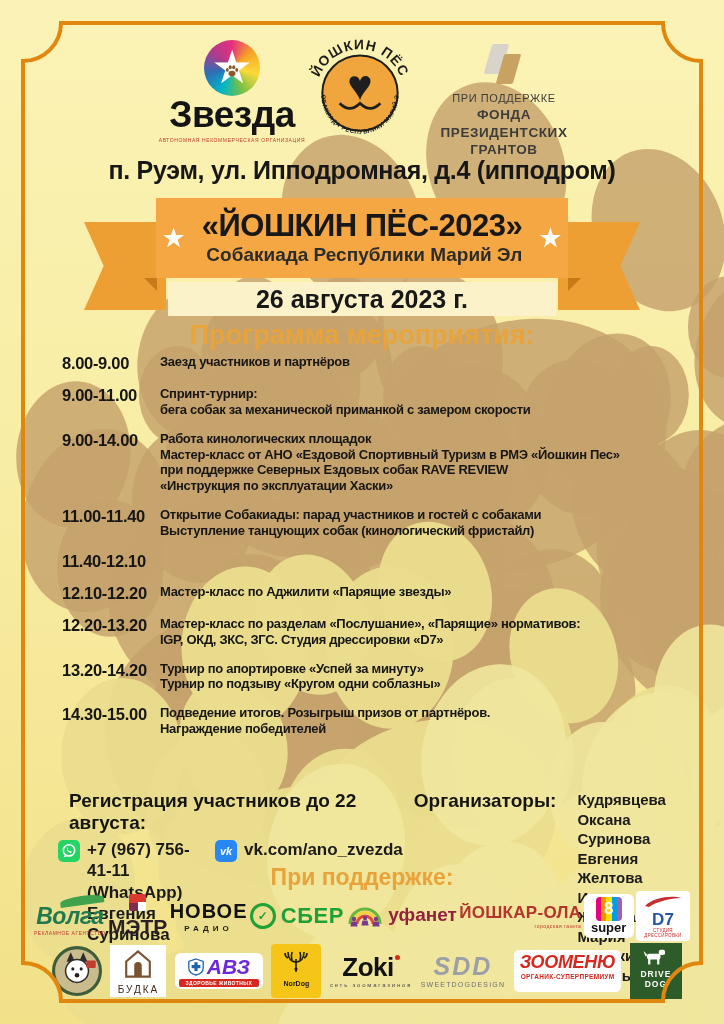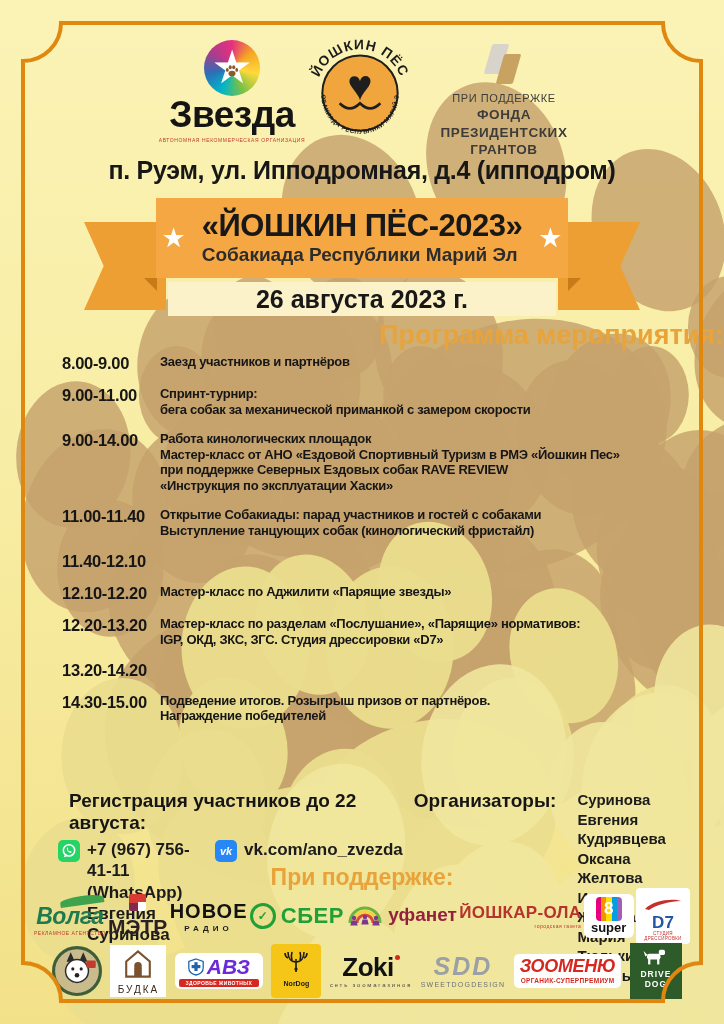--- a/index.html
+++ b/index.html
@@ -31,30 +31,30 @@
 
   .address{left:0;top:156px;width:724px;text-align:center;font-size:25px;font-weight:bold;color:#171717;letter-spacing:-.3px;}
 
   
   .wing{position:absolute;top:222px;width:82px;height:88px;background:#EE9F33;z-index:2;}
   .wing.l{left:84px;clip-path:polygon(0 0,100% 0,100% 100%,0 100%,24% 50%);}
   .wing.r{left:558px;clip-path:polygon(0 0,100% 0,76% 50%,100% 100%,0 100%);}
   .panel{position:absolute;left:156px;top:198px;width:412px;height:80px;background:#F4A742;z-index:3;
     display:flex;align-items:center;justify-content:center;gap:16px;}
   .panel::before,.panel::after{content:"★";color:#fff;font-size:27px;line-height:1;}
-  .bt{text-align:left;}
+  .bt{text-align:right;}
   .b-title{font-size:31px;font-weight:bold;color:#181818;letter-spacing:-.5px;line-height:1.05;}
   .b-sub{font-size:19px;font-weight:600;color:#2c2c2c;margin-top:1px;}
   .fold{position:absolute;width:0;height:0;z-index:2;}
   .fold.l{left:144px;top:278px;border-top:13px solid #C97A18;border-left:13px solid transparent;}
   .fold.r{left:568px;top:278px;border-top:13px solid #C97A18;border-right:13px solid transparent;}
   .dateband{position:absolute;left:168px;top:282px;width:388px;height:34px;background:#FBF2CA;z-index:3;
     display:flex;align-items:center;justify-content:center;font-size:25px;font-weight:bold;color:#181818;}
 
-  .prog-h{left:0;top:320px;width:724px;text-align:right;font-size:27px;font-weight:bold;color:#E8A33B;}
+  .prog-h{left:0;top:320px;width:724px;text-align:center;font-size:27px;font-weight:bold;color:#E8A33B;}
   .sched{left:62px;top:354px;width:610px;}
   .prow{display:flex;margin-bottom:13px;}
   .ptime{width:98px;flex:none;font-size:16.5px;font-weight:bold;color:#161616;letter-spacing:-.3px;}
   .ptext{flex:1;font-size:13px;font-weight:bold;color:#161616;line-height:1.22;letter-spacing:-.3px;white-space:pre-line;}
 
   
   .reg{left:58px;top:790px;width:626px;display:flex;justify-content:space-between;}
   .reg h3{margin:0 11px 5px;font-size:19px;font-weight:bold;color:#151515;}
   .contacts{display:flex;gap:20px;}
   .contact{display:flex;gap:7px;align-items:flex-start;}
@@ -78,46 +78,46 @@
   .metr{display:flex;align-items:center;gap:4px;flex-direction:column;}
   .metr-ic{width:17px;height:17px;border-radius:2px;background:conic-gradient(#D93A31 0 90deg,#fff 90deg 180deg,#7E2B4F 180deg 270deg,#D93A31 270deg 360deg);}
   .metr-name{font-size:21px;font-weight:bold;color:#2A2026;}
   .nr-top{font-size:20px;font-weight:bold;color:#121212;letter-spacing:1px;}
   .nr-top::first-letter{color:#121212;}
   .nr-sub{font-size:8px;font-weight:bold;color:#1a1a1a;letter-spacing:4px;margin-top:1px;}
   .sber{display:flex;align-items:center;gap:5px;}
   .sber-ic{width:20px;height:20px;border:3px solid #21A038;border-radius:50%;display:flex;align-items:center;justify-content:center;}
   .sber-ic::after{content:"✓";color:#21A038;font-size:12px;font-weight:bold;}
   .sber-name{font-size:22px;font-weight:bold;color:#21A038;letter-spacing:.5px;}
-  .uf{display:flex;align-items:flex-start;gap:4px;}
+  .uf{display:flex;align-items:center;gap:4px;}
   .uf-name{font-size:19px;font-weight:600;color:#93203F;margin-bottom:2px;}
   .yo-name{font-size:17px;font-weight:bold;color:#B5342D;letter-spacing:.3px;}
   .yo-sub{font-size:5px;color:#C0392B;text-align:right;letter-spacing:.5px;}
   .s8{width:46px;background:#fff;border-radius:6px;padding:3px 2px 2px;}
   .s8-digit{margin:0 auto;width:26px;height:24px;border-radius:4px;color:#fff;font-weight:bold;font-size:17px;line-height:24px;
     background:linear-gradient(90deg,#E6007E 0 20%,#F39200 0 40%,#FFDE00 0 60%,#009FE3 0 80%,#A05EB5 0);}
   .s8-name{font-size:13px;font-weight:bold;color:#111;line-height:1.1;}
-  .d7{width:50px;background:#fff;border-radius:4px;padding:8px 2px 3px;}
+  .d7{width:50px;background:#fff;border-radius:4px;padding:2px 2px 3px;}
   .d7-name{font-size:17px;font-weight:bold;color:#2456A4;line-height:1;}
   .d7-sub{font-size:4.5px;color:#C62F2C;letter-spacing:.3px;text-transform:uppercase;}
 
   .budka{width:52px;background:#fff;padding:3px 2px 2px;}
   .budka-name{font-size:10px;font-weight:normal;color:#3A2A1A;letter-spacing:2px;}
   .avz{width:80px;background:#fff;border-radius:6px;padding:3px 4px 2px;}
   .avz-top{display:flex;align-items:center;justify-content:center;gap:3px;}
   .avz-name{font-size:21px;font-weight:bold;font-style:italic;color:#6d28d9;line-height:1;}
   .avz-band{margin-top:2px;background:#D6281E;border-radius:2px;color:#fff;font-size:5px;font-weight:bold;letter-spacing:.4px;padding:1px 0;}
   .nordog{width:50px;height:50px;background:#F5C518;border-radius:4px;padding-top:4px;}
   .nd-name{font-size:7px;font-weight:bold;color:#1a1a1a;margin-top:2px;}
   .zoki-name{font-size:26px;font-weight:bold;color:#111;line-height:1;letter-spacing:-.5px;}
   .zoki-dot{display:inline-block;width:5px;height:5px;border-radius:50%;background:#D6281E;vertical-align:top;margin:1px 0 0 1px;}
   .zoki-sub{font-size:6px;color:#4a4a4a;letter-spacing:1.8px;margin-top:2px;}
   .sdd-name{font-size:25px;font-weight:bold;font-style:italic;color:#9AA0A6;line-height:1;letter-spacing:2px;}
   .sdd-sub{font-size:7px;color:#6B7075;letter-spacing:1.2px;margin-top:2px;}
-  .zm{background:#fff;border-radius:5px;padding:3px 6px 4px;}
+  .zm{background:#fff;border-radius:5px;padding:3px 6px 12px;}
   .zm-name{font-size:18px;font-weight:bold;font-style:italic;color:#D6281E;letter-spacing:-.3px;line-height:1;}
   .zm-sub{font-size:6.5px;font-weight:bold;color:#D6281E;letter-spacing:.3px;margin-top:2px;}
   .dd{width:52px;height:52px;background:#2E5B2A;border-radius:0;padding-top:4px;}
   .dd-name{font-size:8.5px;font-weight:bold;color:#fff;letter-spacing:1px;line-height:1.15;width:34px;margin:1px auto 0;}
 </style>
 </head>
 <body>
 
 <div class="poster">
 
@@ -249,20 +249,22 @@
         <div class="ptime">12.10-12.20</div>
         <div class="ptext">Мастер-класс по Аджилити «Парящие звезды»</div>
       </div>
     <div class="prow">
         <div class="ptime">12.20-13.20</div>
         <div class="ptext">Мастер-класс по разделам «Послушание», «Парящие» нормативов:
 IGP, ОКД, ЗКС, ЗГС. Студия дрессировки «D7»</div>
       </div>
     <div class="prow">
         <div class="ptime">13.20-14.20</div>
+        <div class="ptext">Турнир по апортировке «Успей за минуту»
+Турнир по подзыву «Кругом одни соблазны»</div>
       </div>
     <div class="prow">
         <div class="ptime">14.30-15.00</div>
         <div class="ptext">Подведение итогов. Розыгрыш призов от партнёров.
 Награждение победителей</div>
       </div>
   </div>
 
   <div class="layer reg">
     <div class="reg-left">
@@ -283,22 +285,22 @@
         </div>
         <div class="contact">
           <span class="vk-ic"></span>
           <div class="c-lines">vk.com/ano_zvezda</div>
         </div>
       </div>
     </div>
     <div class="reg-right">
       <h3>Организаторы:</h3>
       <div class="orgnames">
+        <div>Кудрявцева Оксана</div>
         <div>Суринова Евгения</div>
-        <div>Кудрявцева Оксана</div>
         <div>Желтова Ирина</div>
         <div>Жирова Мария</div>
         <div>Тюлькина Наталья</div>
       </div>
     </div>
   </div>
 
   <div class="layer supp-h">При поддержке:</div>
 
   <div class="layer srow srow1">

